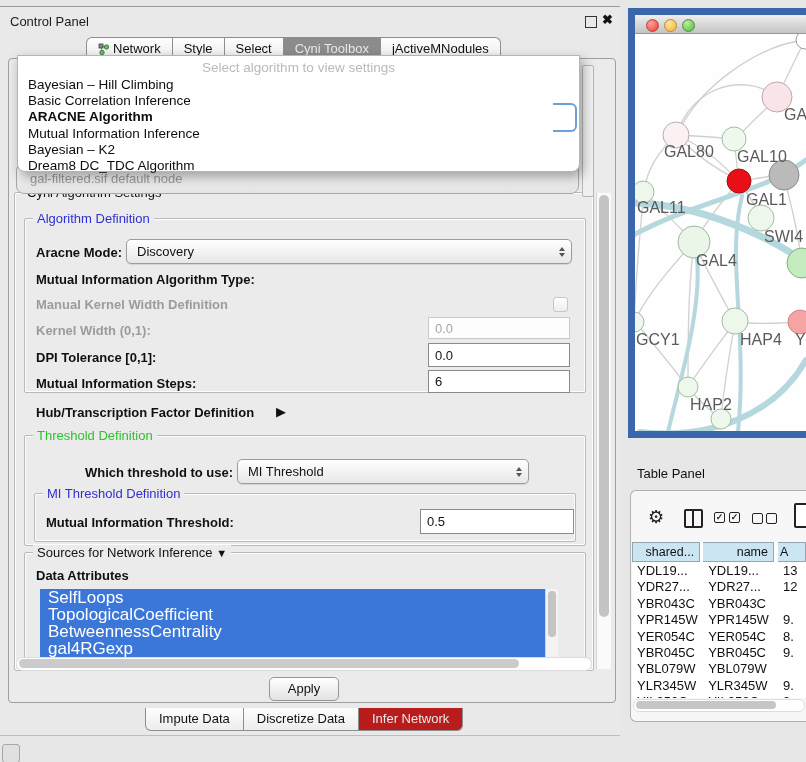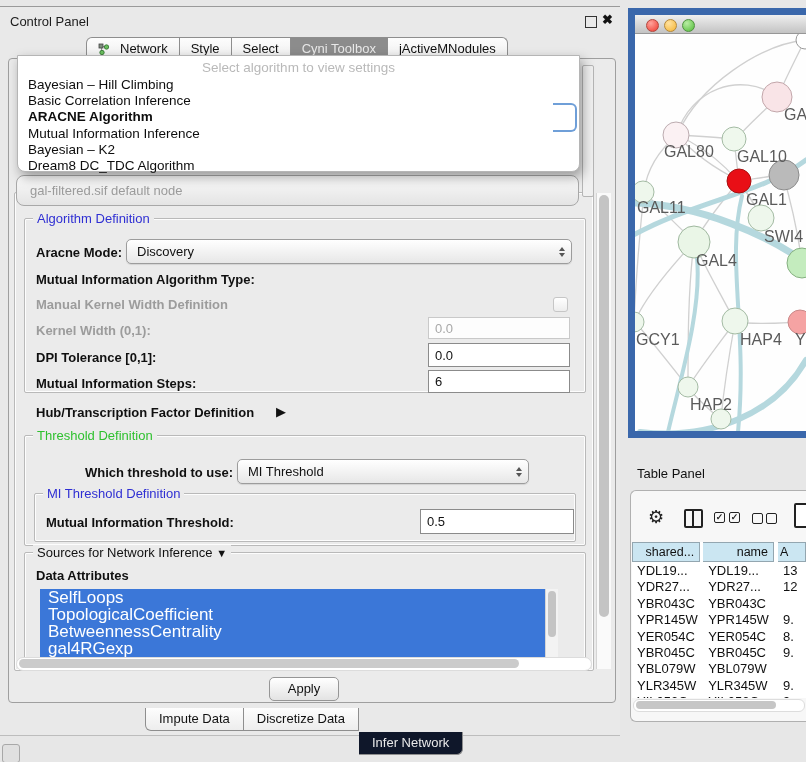--- a/index.html
+++ b/index.html
@@ -11,30 +11,30 @@
   .cp-window{position:absolute;left:0;top:6;width:620px;height:728px;background:#e9e9e9;
              border-top:1px solid #9a9a9a;border-bottom:1px solid #bdbdbd;top:6px;}
   .cp-title{position:absolute;left:10px;top:7px;font-size:13px;color:#1c1c1c;}
   .win-restore{position:absolute;left:585px;top:9px;width:10px;height:10px;border:1.6px solid #333;background:transparent;}
   .win-close{position:absolute;left:602px;top:5px;font-size:13px;font-weight:bold;color:#111;}
 
   
   .tabs-top{position:absolute;left:86px;top:30px;display:flex;height:22px;}
   .tab{font-size:13px;color:#111;background:linear-gradient(#fdfdfd,#ededed);
        border:1px solid #8e8e8e;border-bottom:none;padding:3px 11px 0 11px;height:19px;
-       border-left:none;display:flex;align-items:flex-start;gap:10px;}
+       border-left:none;display:flex;align-items:flex-start;gap:3px;}
   .tab.first{border-left:1px solid #8e8e8e;border-top-left-radius:6px;}
   .tab.last{border-top-right-radius:6px;}
   .tab.sel{background:#8c8c8c;color:#e9e9e9;}
   .tabs-bottom{position:absolute;left:145px;top:701px;display:flex;height:22px;}
   .btab{font-size:13px;color:#111;background:linear-gradient(#fdfdfd,#ededed);
         border:1px solid #8e8e8e;border-top:none;padding:3px 13px 0 13px;height:19px;border-left:none;}
   .btab.first{border-left:1px solid #8e8e8e;border-bottom-left-radius:6px;}
   .btab.last{border-bottom-right-radius:6px;}
-  .btab.sel{background:#0f172a;color:#e9e9e9;margin-top:24px;}
+  .btab.sel{background:#b91c1c;color:#e9e9e9;}
 
   .cp-content{position:absolute;left:8px;top:51px;width:606px;height:643px;background:#ebebeb;
               border:1px solid #9f9f9f;border-radius:4px;}
 
   
   .group{position:absolute;border:1px solid #b9b9b9;border-radius:2px;box-shadow:inset 0 0 0 1px #fdfdfd;}
   .gtitle{position:absolute;top:-8px;left:8px;background:#ebebeb;padding:0 4px;font-size:13px;color:#111;white-space:nowrap;}
   .gtitle.blue{color:#2f2fd3;}
   .gtitle.green{color:#2fc12f;}
 
@@ -65,21 +65,21 @@
              background:linear-gradient(#ffffff,#e3e3e3);font-size:13px;color:#111;text-align:center;line-height:21px;}
 
   
   .algo-popup{position:absolute;left:17px;top:55px;width:561px;height:115px;background:#fff;
               border:1px solid #b5b5b5;border-radius:0 0 8px 8px;box-shadow:3px 5px 12px rgba(0,0,0,.35);z-index:20;}
   .popup-head{position:absolute;left:0;right:0;top:4px;text-align:center;font-size:13.5px;color:#b9b9b9;}
   .popup-items{position:absolute;left:10px;top:21px;font-size:13.5px;color:#0d0d0d;line-height:16.2px;}
   .popup-items .bold{font-weight:bold;}
 
   
-  .bg-combo{position:absolute;left:16px;top:168px;width:561px;height:29px;border:1px solid #a8a8a8;border-radius:8px;
+  .bg-combo{position:absolute;left:16px;top:156px;width:561px;height:29px;border:1px solid #a8a8a8;border-radius:8px;
             background:linear-gradient(#fafafa,#e4e4e4);z-index:6;text-align:right;}
   .bg-combo span{position:absolute;left:13px;top:7px;font-size:13px;color:#9b9b9b;white-space:nowrap;}
   .focus-frag{position:absolute;left:553px;top:96px;width:22px;height:25px;border:2.5px solid #6f9fd8;
               border-left:none;border-radius:0 6px 6px 0;background:#fff;z-index:30;}
   .panel-edge{position:absolute;left:582px;top:58px;width:10px;height:130px;border:1px solid #b5b5b5;border-radius:2px;background:#f0f0f0;z-index:4;}
 
   
   .net-window{position:absolute;left:628px;top:8px;width:178px;height:430px;
               border:7px solid #3a67ab;border-right:none;background:#fff;box-sizing:border-box;}
   .net-titlebar{position:absolute;left:635px;top:15px;width:171px;height:18px;

